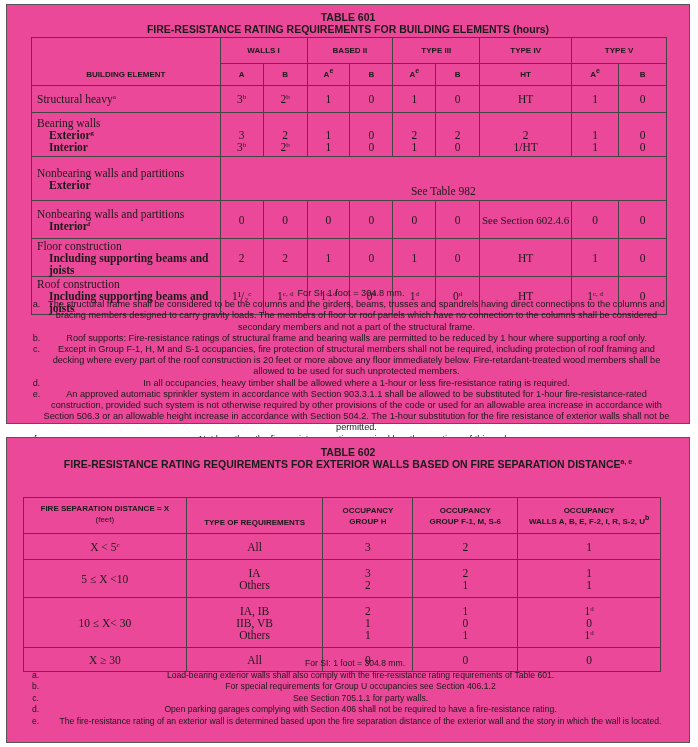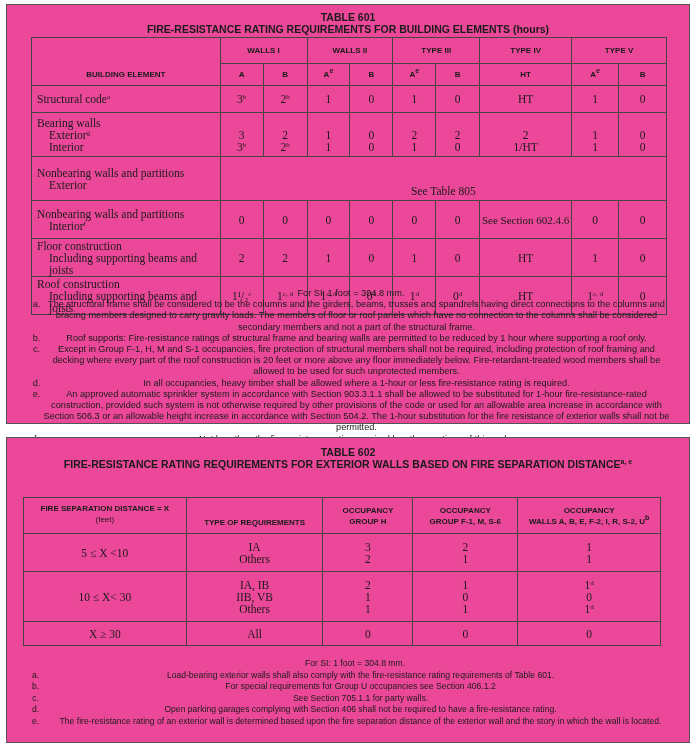--- a/index.html
+++ b/index.html
@@ -6,21 +6,21 @@
   body { width: 698px; height: 747px; position: relative; overflow: hidden; color: #1a1a1a; }
   .panel { position: absolute; left: 6px; width: 684px; border: 1px solid #555; box-sizing: border-box; background: #ec4899; }
   #panel601 { top: 4px; height: 420px; }
   #panel602 { top: 437px; height: 306px; }
   .ttitle { text-align: center; font-family: "Liberation Sans", sans-serif; font-weight: bold; font-size: 10.5px; line-height: 12px; }
   table { border-collapse: collapse; position: absolute; }
   td, th { border: 1px solid #444; padding: 0; }
   th { font-family: "Liberation Sans", sans-serif; font-weight: bold; font-size: 8px; text-align: center; }
   td { font-family: "Liberation Serif", serif; font-size: 11.5px; text-align: center; line-height: 12px; }
   td.lbl { text-align: left; padding-left: 5px; }
-  .ind { padding-left: 12px; display: block; }
+  .ind { padding-left: 12px; display: block; font-weight: bold; }
   sup { font-size: 7px; line-height: 0; vertical-align: 4px; }
   .fn { position: absolute; font-family: Liberation Sans, sans-serif; font-size: 9.2px; line-height: 11.2px; text-align: center; }
   .fn p { margin: 0; }
   .fn .item { display: flex; }
   .fn .item .k { width: 11px; flex: none; }
   .fn .item .v { flex: 1; }
   #t601 { left: 24px; top: 32px; width: 636px; }
   #t602 { left: 23px; top: 497px; width: 638px; }
   .fn602 { font-size: 8.6px; line-height: 11.6px; }
 </style>
@@ -41,40 +41,40 @@
       <col style="width:43px">
         <col style="width:44px">
         <col style="width:92px">
         <col style="width:47px">
         <col style="width:48px">
     </colgroup>
     <thead>
       <tr style="height:26px">
         <th rowspan="2" style="vertical-align:bottom;padding-bottom:6px">BUILDING  ELEMENT</th>
         <th colspan="2">WALLS I</th>
-        <th colspan="2">WALLS II</th>
+        <th colspan="2">BASED II</th>
         <th colspan="2">TYPE III</th>
         <th>TYPE IV</th>
         <th colspan="2">TYPE V</th>
       </tr>
       <tr style="height:22px" id="t601-subhead">
           <th><span>A</span><sup></sup></th>
           <th><span>B</span><sup></sup></th>
           <th><span>A</span><sup>e</sup></th>
           <th><span>B</span><sup></sup></th>
           <th><span>A</span><sup>e</sup></th>
           <th><span>B</span><sup></sup></th>
           <th><span>HT</span><sup></sup></th>
           <th><span>A</span><sup>e</sup></th>
           <th><span>B</span><sup></sup></th>
         </tr>
     </thead>
     <tbody id="t601-body">
         <tr style="height: 27px;">
-          <td class="lbl"><span>Structural code</span><sup>a</sup></td>
+          <td class="lbl"><span>Structural heavy</span><sup>a</sup></td>
           <td><span>3</span><sup>b</sup></td>
           <td><span>2</span><sup>b</sup></td>
           <td><span>1</span><sup></sup></td>
           <td><span>0</span><sup></sup></td>
           <td><span>1</span><sup></sup></td>
           <td><span>0</span><sup></sup></td>
           <td><span>HT</span><sup></sup></td>
           <td><span>1</span><sup></sup></td>
           <td><span>0</span><sup></sup></td>
         </tr>
@@ -112,21 +112,21 @@
             <div><span>1</span><sup></sup></div>
             <div><span>1</span><sup></sup></div>
           </td>
           <td style="vertical-align: bottom; padding-bottom: 3px;">
             <div><span>0</span><sup></sup></div>
             <div><span>0</span><sup></sup></div>
           </td>
         </tr>
         <tr style="height: 44px;">
           <td class="lbl"><span>Nonbearing walls and partitions</span><span class="ind"><span>Exterior</span><sup></sup></span></td>
-          <td colspan="9" style="vertical-align: bottom; padding-bottom: 3px;">See Table 805</td>
+          <td colspan="9" style="vertical-align: bottom; padding-bottom: 3px;">See Table 982</td>
         </tr>
         <tr style="height: 38px;">
           <td class="lbl"><span>Nonbearing walls and partitions</span><span class="ind"><span>Interior</span><sup>f</sup></span></td>
           <td><span>0</span><sup></sup></td>
           <td><span>0</span><sup></sup></td>
           <td><span>0</span><sup></sup></td>
           <td><span>0</span><sup></sup></td>
           <td><span>0</span><sup></sup></td>
           <td><span>0</span><sup></sup></td>
           <td style="white-space: nowrap; font-size: 11px;"><span>See Section 602.4.6</span><sup></sup></td>
@@ -211,20 +211,35 @@
   <thead>
     <tr style="height:36px">
       <th style="vertical-align:top;padding-top:5px;line-height:11px"><span>FIRE SEPARATION DISTANCE = X</span><br><span style="font-weight:normal">(feet)</span></th>
       <th style="vertical-align:bottom;padding-bottom:6px">TYPE OF REQUIREMENTS</th>
       <th style="line-height:11px"><span>OCCUPANCY</span><br><span>GROUP H</span></th>
       <th style="line-height:11px"><span>OCCUPANCY</span><br><span>GROUP F-1, M, S-6</span></th>
       <th style="line-height:11px"><span>OCCUPANCY</span><br><span>WALLS A, B, E, F-2, I, R, S-2, U</span><sup>b</sup></th>
     </tr>
   </thead>
   <tbody id="t602-body">
+      <tr style="height: 26px;">
+        <td><span>X &lt; 5</span><sup>c</sup></td>
+        <td>
+          <div><span>All</span></div>
+        </td>
+        <td>
+          <div><span>3</span></div>
+        </td>
+        <td>
+          <div><span>2</span></div>
+        </td>
+        <td>
+          <div><span>1</span><sup></sup></div>
+        </td>
+      </tr>
       <tr style="height: 38px;">
         <td><span>5 ≤ X &lt;10</span><sup></sup></td>
         <td>
           <div><span>IA</span></div>
           <div><span>Others</span></div>
         </td>
         <td>
           <div><span>3</span></div>
           <div><span>2</span></div>
         </td>

